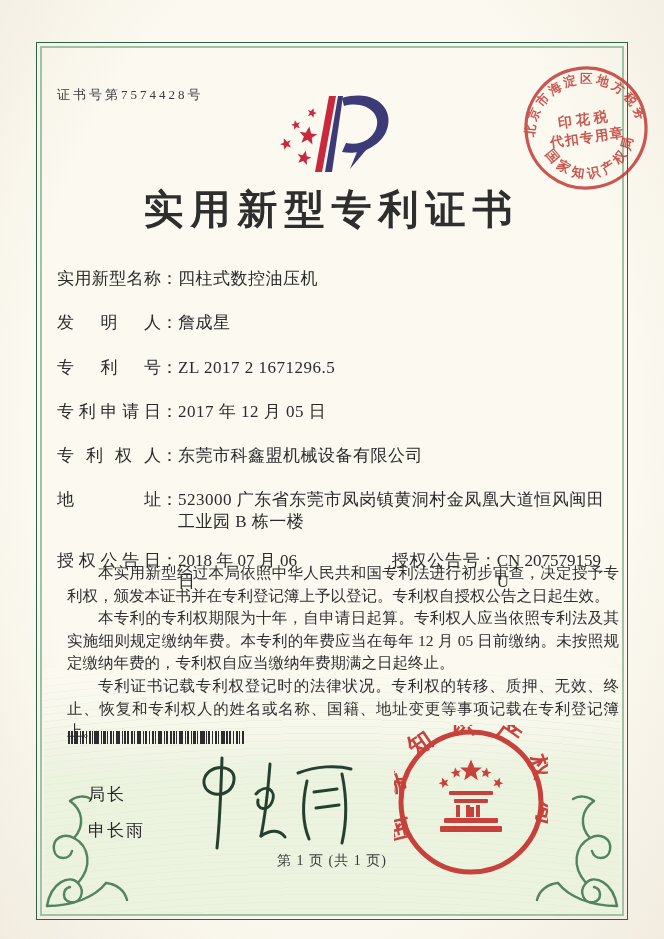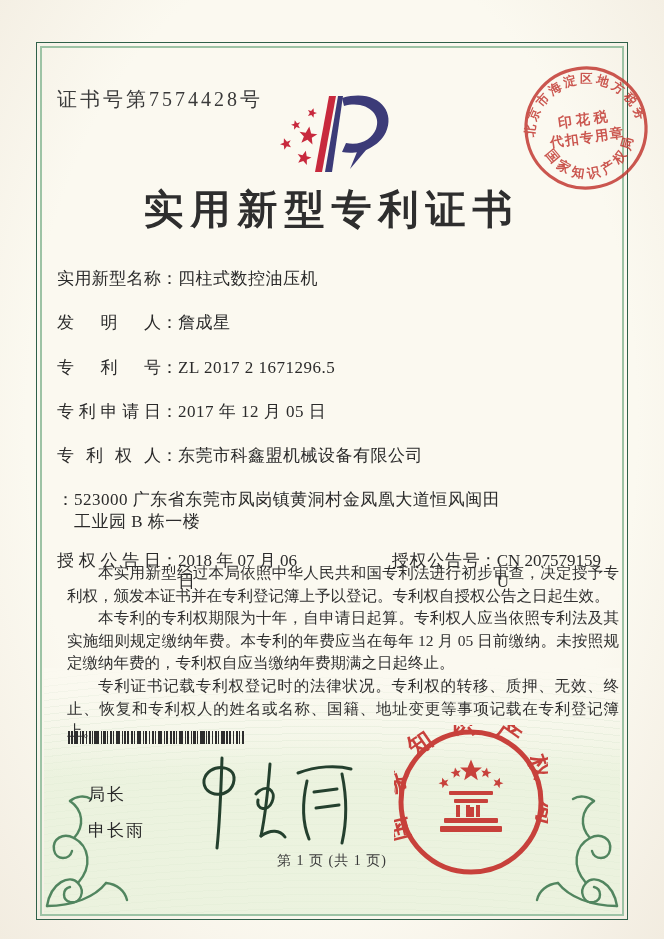--- a/index.html
+++ b/index.html
@@ -16,21 +16,21 @@
     border:2.5px solid #9dc3a5; }
   
   .waves{
     position:absolute; left:44px; right:44px; top:668px; height:248px;
     background-color:transparent;
     background-image:
       linear-gradient(180deg, rgba(251,249,240,1) 0%, rgba(251,249,240,0) 45%),
       linear-gradient(180deg, rgba(236,243,224,0.0) 0%, rgba(234,242,221,0.9) 40%),
       repeating-radial-gradient(circle at 50% 2600px, rgba(111,162,112,0.30) 0px, rgba(111,162,112,0.30) 1px, rgba(0,0,0,0) 1px, rgba(0,0,0,0) 7px);
   }
-  .cert-no{ position:absolute; left:57px; top:86px; font-size:20px; letter-spacing:3px; color:#3a3a3a; }
+  .cert-no{ position:absolute; left:57px; top:86px; font-size:13px; letter-spacing:3px; color:#3a3a3a; }
   .title{ position:absolute; left:0; right:1px; top:182px; text-align:center;
     font-size:40px; font-weight:bold; letter-spacing:7px; color:#2e2e2e; }
   
   .fields{ position:absolute; left:57px; top:268px; width:552px; font-size:17px; }
   .frow{ display:flex; margin-bottom:23px; line-height:1.25; }
   .flabel{ width:104px; flex:0 0 104px; text-align:justify; text-align-last:justify; }
   .fcolon{ flex:0 0 14px; }
   .fvalue{ flex:1; letter-spacing:0.5px; }
   .grant-row{ display:flex; }
   .grant-right{ margin-left:42px; display:flex; }
@@ -149,20 +149,21 @@
       <span class="flabel">专利申请日</span>
         <span class="fcolon">：</span>
         <span class="fvalue">2017 年 12 月 05 日</span>
     </div>
     <div class="frow">
       <span class="flabel">专利权人</span>
         <span class="fcolon">：</span>
         <span class="fvalue">东莞市科鑫盟机械设备有限公司</span>
     </div>
     <div class="frow" style="margin-bottom:18px;">
+      <span class="flabel">地址</span>
         <span class="fcolon">：</span>
         <span class="fvalue" style="max-width:436px;">523000 广东省东莞市凤岗镇黄洞村金凤凰大道恒风闽田 工业园 B 栋一楼</span>
     </div>
     <div class="frow grant-row">
       <span class="flabel">授权公告日</span>
         <span class="fcolon">：</span>
         <span>2018 年 07 月 06 日</span>
       <span class="grant-right">
         <span class="flabel" style="width:88px;flex:0 0 88px;margin-left:36px;">授权公告号</span>
           <span class="fcolon">：</span>

